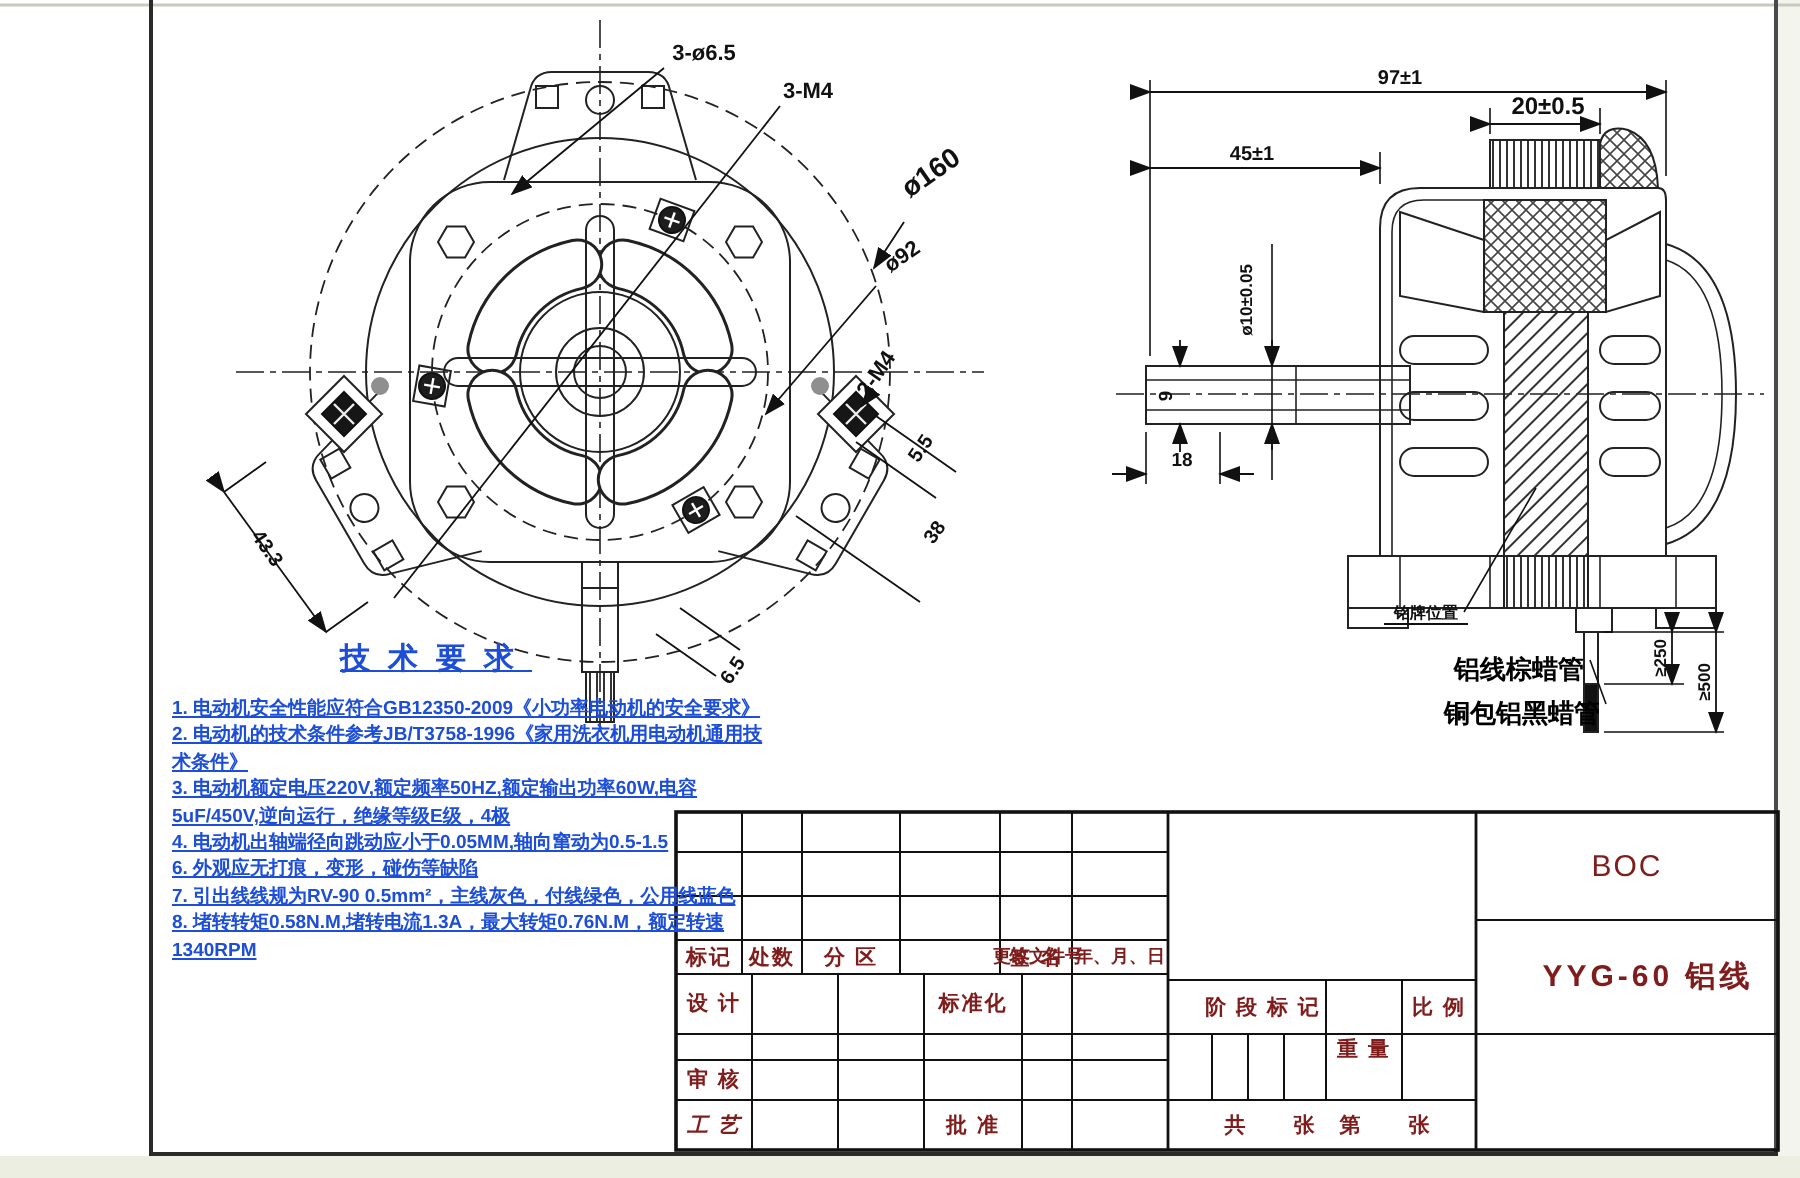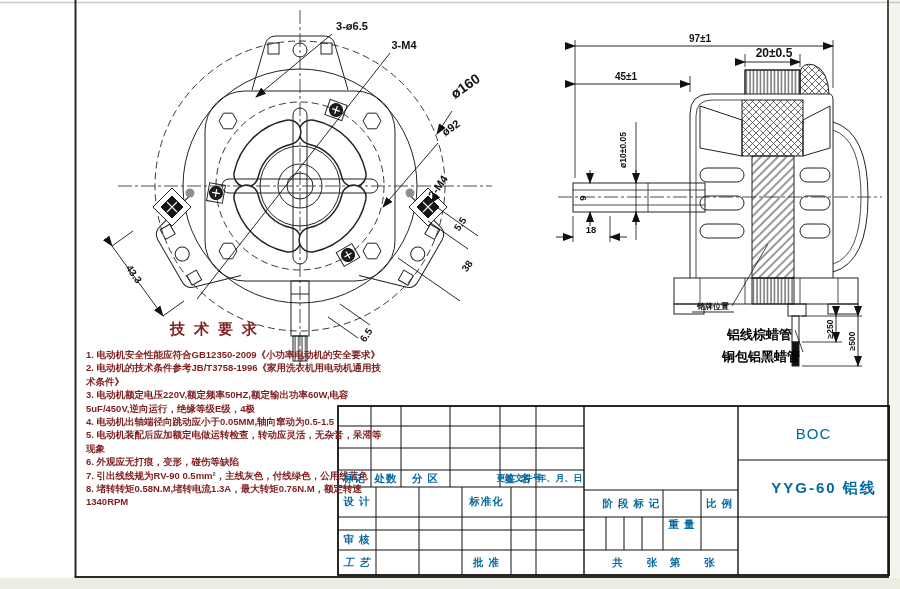--- a/index.html
+++ b/index.html
@@ -3,27 +3,27 @@
 <meta charset="utf-8">
 <style>
   html,body{margin:0;padding:0;}
   body{width:900px;height:589px;position:relative;background:#ffffff;overflow:hidden;
        font-family:"Liberation Sans",sans-serif;}
   svg text{font-family:"Liberation Sans","DejaVu Sans",sans-serif;}
   .dt{font-size:11px;font-weight:bold;fill:#111;}
   .ds{font-size:8.5px;font-weight:bold;fill:#111;}
   .dl{font-size:13px;font-weight:bold;fill:#000;}
   
-  .techreq{position:absolute;left:86px;top:320px;width:296px;color:#7f1d1d;}
+  .techreq{position:absolute;left:86px;top:320px;width:296px;color:#1d4ed8;text-decoration:underline;}
   .tr-title{width:232px;margin-left:16px;text-align:center;font-size:15px;font-weight:bold;letter-spacing:9px;}
   .tr-items{margin-top:9px;}
   .tr-items div{font-size:9.5px;line-height:13.4px;font-weight:bold;}
   
   .tb{position:absolute;display:flex;align-items:center;justify-content:center;
-      color:#0369a1;font-weight:bold;font-size:10.5px;letter-spacing:1px;white-space:nowrap;}
+      color:#7f1d1d;font-weight:bold;font-size:10.5px;letter-spacing:1px;white-space:nowrap;}
   .tb.small{font-size:9px;letter-spacing:0;}
   .tb.big{font-size:15px;letter-spacing:1px;font-weight:normal;}
   .tb.name{font-size:15px;font-weight:bold;letter-spacing:2px;}
 </style>
 </head>
 <body>
 
 <svg width="900" height="589" viewBox="0 0 900 589" style="position:absolute;left:0;top:0;">
   <defs>
     <marker id="ar" markerWidth="11" markerHeight="8" refX="10" refY="4" orient="auto" markerUnits="userSpaceOnUse">
@@ -274,21 +274,20 @@
   </g>
 </svg>
 
 <div class="techreq">
   <div class="tr-title">技术要求</div>
   <div class="tr-items">
     <div>1. 电动机安全性能应符合GB12350-2009《小功率电动机的安全要求》</div>
     <div>2. 电动机的技术条件参考JB/T3758-1996《家用洗衣机用电动机通用技术条件》</div>
     <div>3. 电动机额定电压220V,额定频率50HZ,额定输出功率60W,电容5uF/450V,逆向运行，绝缘等级E级，4极</div>
     <div>4. 电动机出轴端径向跳动应小于0.05MM,轴向窜动为0.5-1.5</div>
-    <div>5. 电动机装配后应加额定电做运转检查，转动应灵活，无杂音，呆滞等现象</div>
     <div>6. 外观应无打痕，变形，碰伤等缺陷</div>
     <div>7. 引出线线规为RV-90 0.5mm²，主线灰色，付线绿色，公用线蓝色</div>
     <div>8. 堵转转矩0.58N.M,堵转电流1.3A，最大转矩0.76N.M，额定转速1340RPM</div>
   </div>
 </div>
 
 <div>
   <div class="tb" style="left:338px;top:470px;width:33px;height:17px;">标记</div>
   <div class="tb" style="left:371px;top:470px;width:30px;height:17px;">处数</div>
   <div class="tb" style="left:401px;top:470px;width:49px;height:17px;">分 区</div>

